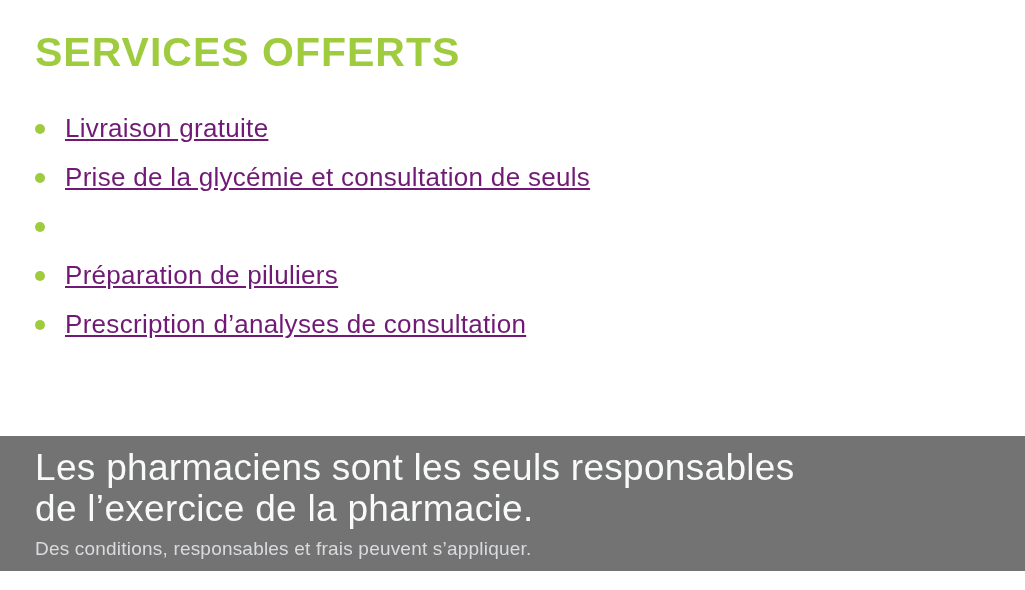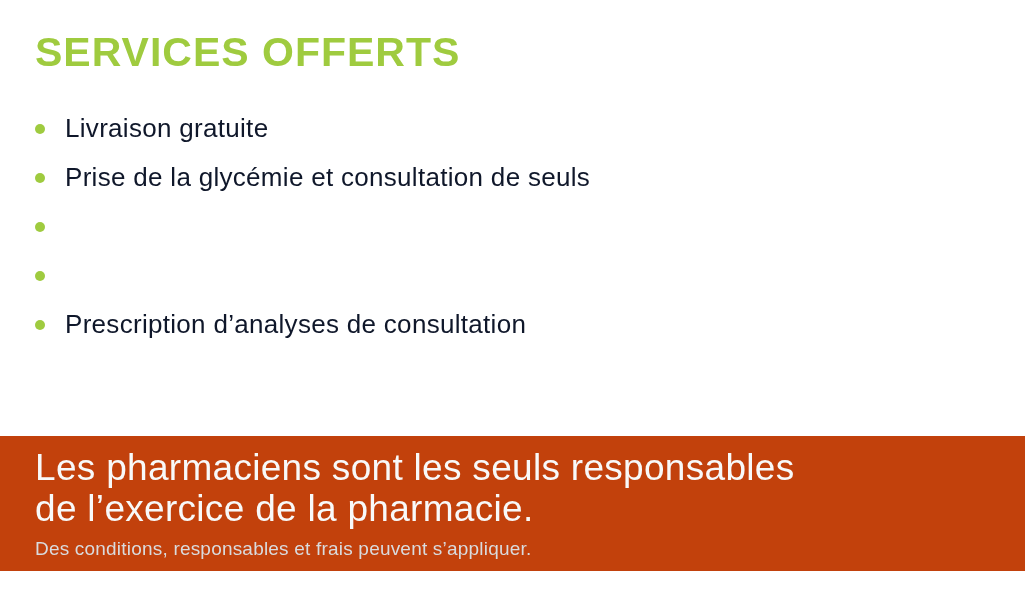--- a/index.html
+++ b/index.html
@@ -34,38 +34,39 @@
     list-style: none;
     margin-top: 40px;
   }
   .service-item {
     display: flex;
     align-items: center;
     height: 28px;
     margin-bottom: 21px;
     font-size: 26px;
     letter-spacing: 0.3px;
-    color: #0f172a;
+    color: #701a75;
+    text-decoration: underline;
   }
   .bullet {
     flex: 0 0 auto;
     width: 10px;
     height: 10px;
     border-radius: 50%;
     background: #9FCB3F;
     margin-right: 20px;
     margin-top: 2px;
   }
   .footer {
     position: absolute;
     left: 0;
     bottom: 0;
     width: 1025px;
     height: 135px;
-    background: #c2410c;
+    background: #737373;
     padding: 11px 35px 0 35px;
   }
   .footer-main {
     color: #F8F9F9;
     font-weight: 300;
     font-size: 37px;
     line-height: 41px;
     letter-spacing: 0.3px;
   }
   .footer-disclaimer {
@@ -95,20 +96,21 @@
           <span class="bullet"></span>
           <span>Prise de la glycémie et consultation de seuls</span>
         </li>
 
         <li class="service-item">
           <span class="bullet"></span>
         </li>
 
         <li class="service-item">
           <span class="bullet"></span>
+          <span>Préparation de piluliers</span>
         </li>
 
         <li class="service-item">
           <span class="bullet"></span>
           <span>Prescription d’analyses de consultation</span>
         </li>
       </ul>
   </div>
 
   <div class="footer">

